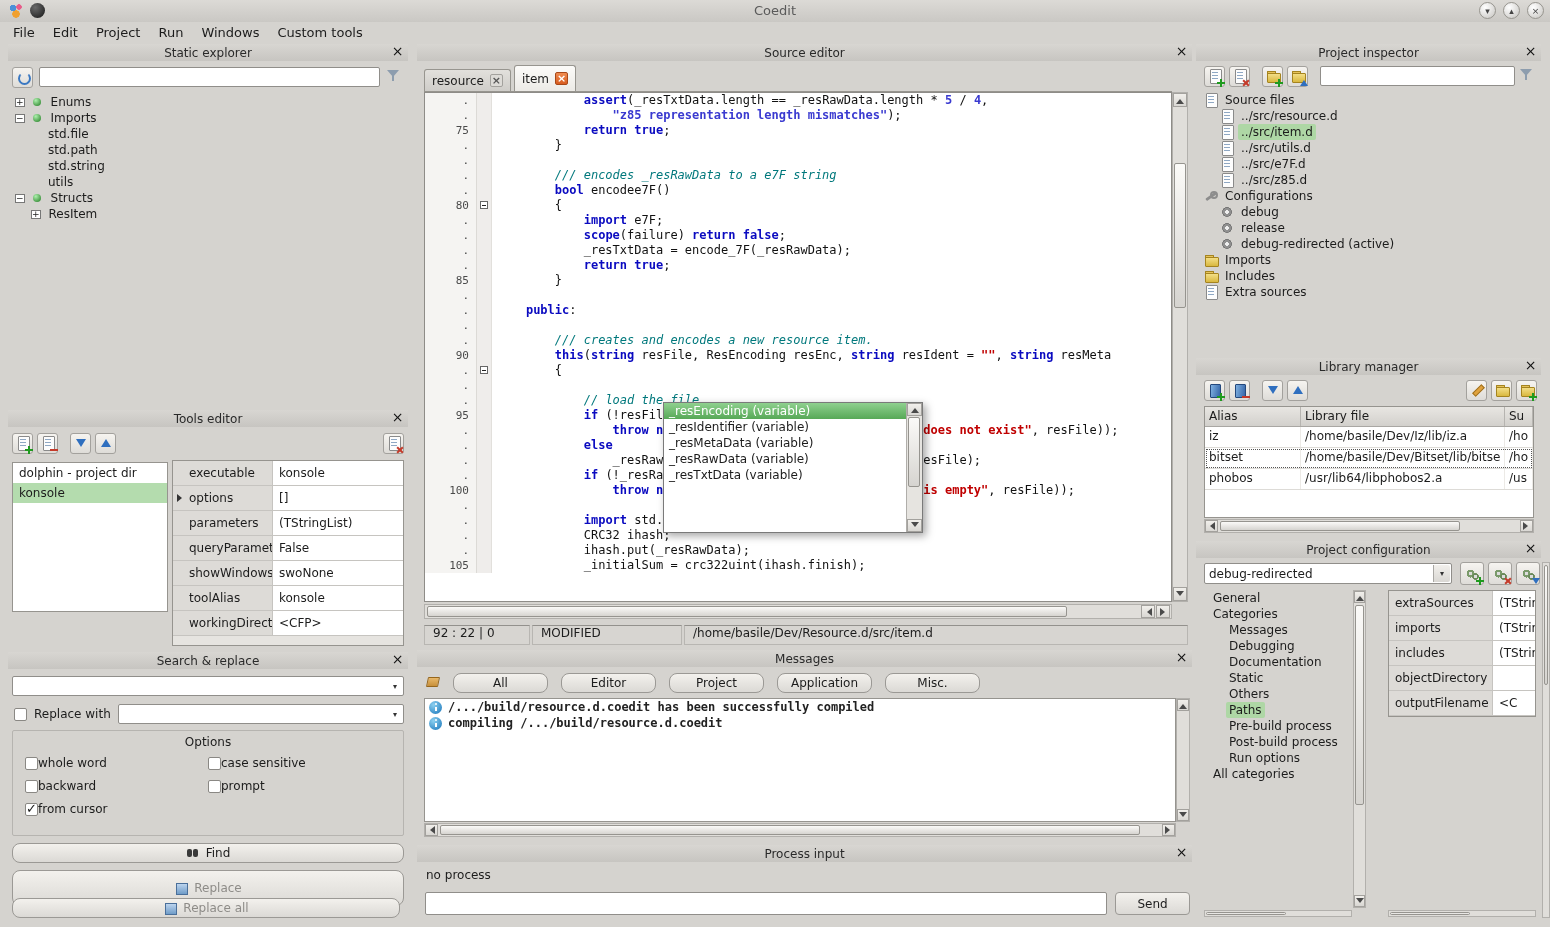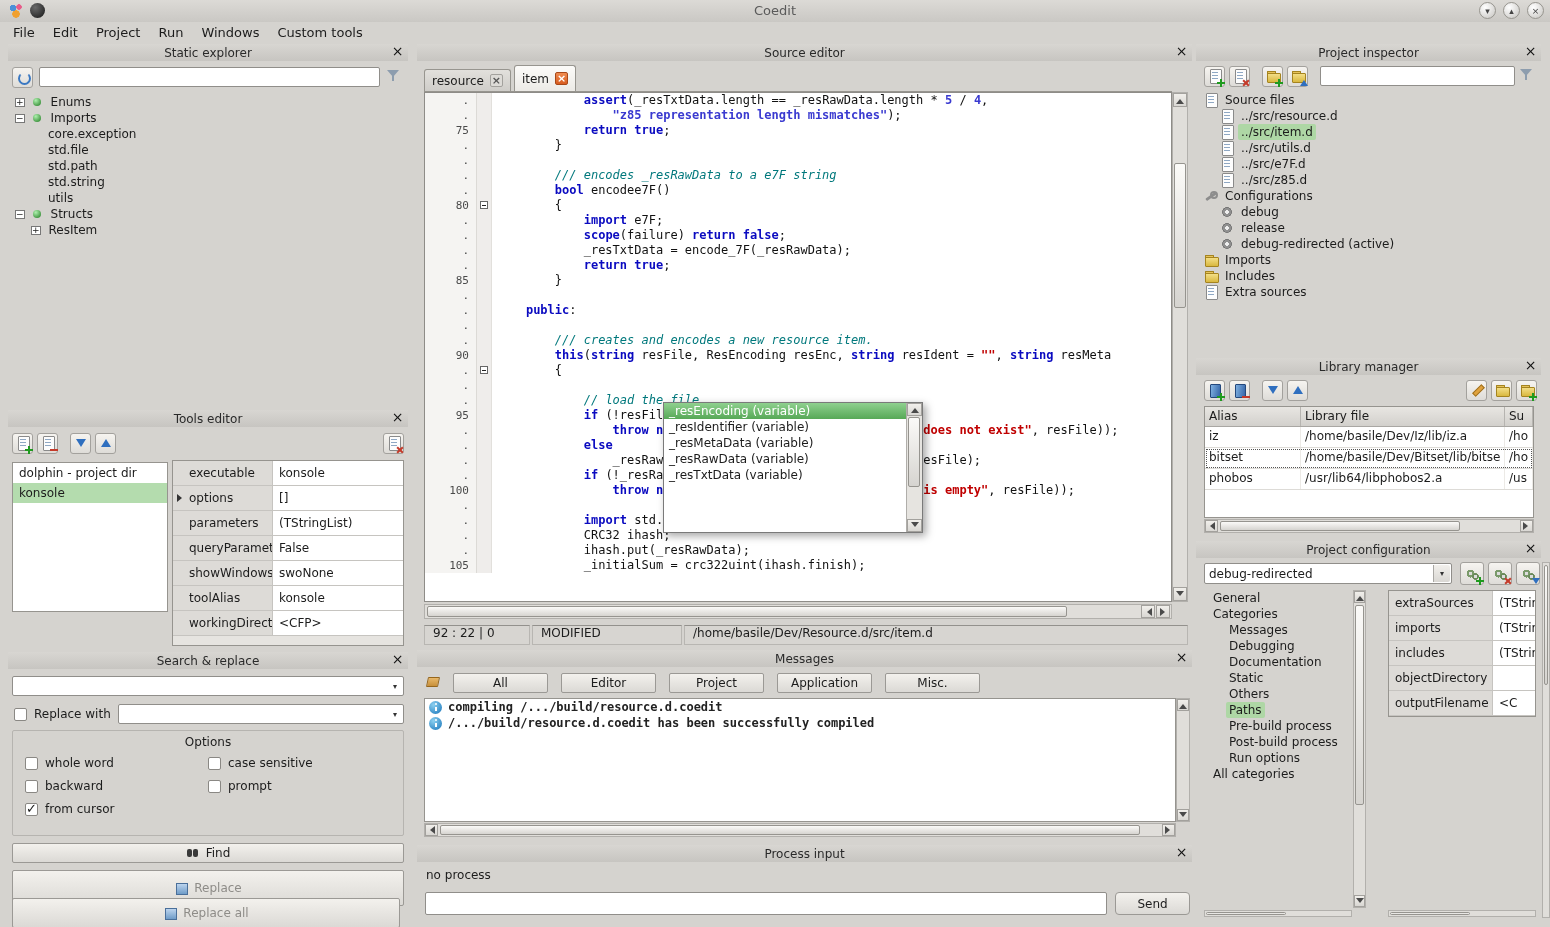--- a/index.html
+++ b/index.html
@@ -19,21 +19,21 @@
 .panel{position:absolute}
 .phead{height:17px;background:linear-gradient(#d8d6d2,#c7c5c1);display:flex;align-items:center;justify-content:center;position:relative;font-size:12px;color:#2a2a2a}
 .pclose{position:absolute;right:3px;top:0;width:15px;height:16px;text-align:center;line-height:15px;font-size:14px;color:#111}
 
 
 .tbtn{width:21px;height:21px;border:1px solid #a3a19d;border-radius:3px;background:linear-gradient(#f6f4f0,#dedcd8);display:flex;align-items:center;justify-content:center;position:relative}
 .input,.combo{background:#fff;border:1px solid #908e8a;border-radius:2px;font-size:12px;font-family:"DejaVu Sans",sans-serif;padding:0 4px;color:#1c1c1c}
 .combo{display:flex;align-items:center;position:relative;white-space:nowrap}
 .carr{margin-left:auto;font-size:8px;color:#333;padding-right:2px}
 .combobtn{position:absolute;right:1px;top:1px;bottom:1px;width:17px;border-left:1px solid #a9a7a3;background:linear-gradient(#f2f0ec,#d9d7d3);display:flex;align-items:center;justify-content:center;font-size:8px;color:#333;border-radius:0 2px 2px 0}
-.btn{border:1px solid #9b9995;border-radius:2px;background:linear-gradient(#f3f1ed,#dbd9d5);display:flex;align-items:center;justify-content:center;gap:6px;font-size:12px;color:#1c1c1c}
+.btn{border:1px solid #9b9995;border-radius:8px;background:linear-gradient(#f3f1ed,#dbd9d5);display:flex;align-items:center;justify-content:center;gap:6px;font-size:12px;color:#1c1c1c}
 .btn.disabled{color:#8e8c88}
 
 
 .trow{height:16px;display:flex;align-items:center;white-space:nowrap}
 .trow .ebox{flex:0 0 9px;height:9px;margin-right:5px;border:1px solid transparent;font-size:9px;line-height:7px;text-align:center;color:transparent;background:transparent}
 .trow .ebox.on{border-color:#777;background:#fff;color:#222}
 .trow .ic{display:none;margin-right:4px}
 .trow .ic.has{display:inline-block}
 .trow .lbl{padding:1px 3px}
 .trow.selected .lbl{background:#aed7a5;border-radius:2px}
@@ -134,21 +134,21 @@
 .lth span{padding:2px 4px;border-right:1px solid #b6b4b0;overflow:hidden;white-space:nowrap}
 .ltr{display:flex;height:21px;border-bottom:1px solid #dddbd7}
 .ltr span{padding:2px 4px;border-right:1px solid #eceae6;overflow:hidden;white-space:nowrap}
 .ltr.focused{outline:1px dotted #555;outline-offset:-2px}
 .c-alias{flex:0 0 96px}.c-file{flex:0 0 204px}.c-src{flex:1}
 
 
 .gbox{position:absolute;border:1px solid #b6b4b0;border-radius:2px}
 .gtitle{text-align:center;padding:4px 0 3px;font-size:12px}
 .cbgrid{display:grid;grid-template-columns:1fr 1fr;row-gap:9px;padding:4px 12px}
-.cbrow{display:flex;align-items:center;gap:7px}
+.cbrow{display:flex;align-items:center;}
 .cb{width:13px;height:13px;border:1px solid #8a8884;border-radius:2px;background:#fff;position:relative;flex:0 0 auto}
 .cb .ck{display:none;position:absolute;left:0;top:-3px;font-size:13px;font-weight:bold;color:#1a1a1a;font-style:normal}
 .cb.checked .ck{display:block}
 </style>
 </head>
 <body>
 
 <div class="titlebar">
   <div class="appicons">
     <span class="ic-app"></span>
@@ -194,25 +194,20 @@
 
   <div class="trow lv0">
         <span class="ebox on">+</span>
         <span class="ic has ic-dot-green"></span>
         <span class="lbl">Enums</span>
       </div>
       <div class="trow lv0">
         <span class="ebox on">−</span>
         <span class="ic has ic-dot-green"></span>
         <span class="lbl">Imports</span>
-      </div>
-      <div class="trow lv1">
-        <span class="ebox"></span>
-
-        <span class="lbl">core.exception</span>
       </div>
       <div class="trow lv1">
         <span class="ebox"></span>
 
         <span class="lbl">std.file</span>
       </div>
       <div class="trow lv1">
         <span class="ebox"></span>
 
         <span class="lbl">std.path</span>
@@ -349,21 +344,21 @@
       </div>
   </div>
   <div class="btn" style="position:absolute;left:4px;right:4px;top:191px;height:20px">
     <span class="ic ic-find"></span>
     <span>Find</span>
   </div>
   <div class="btn disabled" style="position:absolute;left:4px;right:4px;top:218px;height:36px">
     <span class="ic ic-replace"></span>
     <span>Replace</span>
   </div>
-  <div class="btn disabled" style="position:absolute;left:4px;right:8px;top:246px;height:30px">
+  <div class="btn disabled" style="position:absolute;left:4px;right:8px;top:246px;height:20px">
     <span class="ic ic-replace"></span>
     <span>Replace all</span>
   </div>
 </div>
 
 <div class="panel" style="left:417px;top:44px;width:775px;height:604px">
   <div class="phead">
     <span>Source editor</span>
     <span class="pclose">×</span>
   </div>
@@ -607,25 +602,25 @@
         <div class="btn fbtn">Editor</div>
         <div class="btn fbtn">Project</div>
         <div class="btn fbtn">Application</div>
         <div class="btn fbtn">Misc.</div>
       </span>
   </div>
   <div class="msglist" style="left:7px;top:48px;width:752px;height:124px">
 
   <div class="msgrow">
         <span class="ic ic-info"></span>
-        <span>compiling /.../build/resource.d.coedit</span>
+        <span>/.../build/resource.d.coedit has been successfully compiled</span>
       </div>
       <div class="msgrow">
         <span class="ic ic-info"></span>
-        <span>/.../build/resource.d.coedit has been successfully compiled</span>
+        <span>compiling /.../build/resource.d.coedit</span>
       </div>
     </div>
   <div class="sb" style="left:759px;top:48px;width:14px;height:124px">
     <div class="sbtn" style="left:0;top:0;width:12px;height:12px">
         <i class="tri up"></i>
       </div>
     <div class="sbtn" style="left:0;bottom:0;width:12px;height:12px">
         <i class="tri down"></i>
       </div>
   </div>

